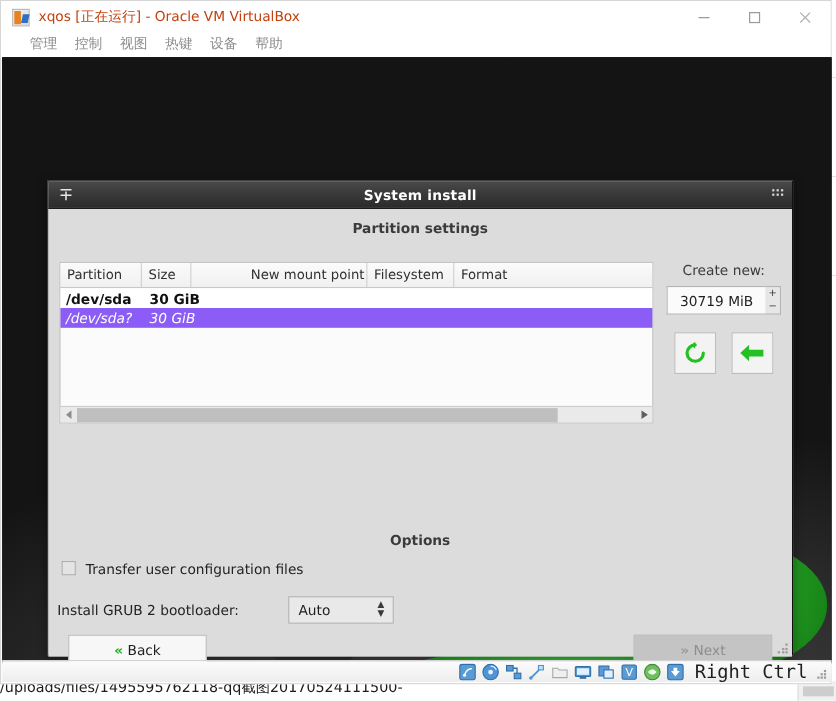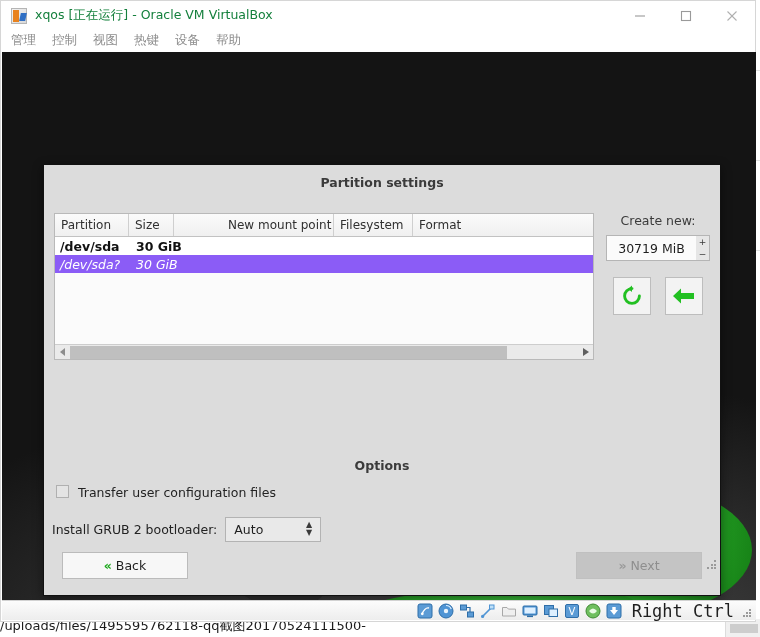--- a/index.html
+++ b/index.html
@@ -73,36 +73,36 @@
   }
   #vbox-appicon::before {
     content: ""; position: absolute; left: 1px; top: 1px; width: 6px; height: 12px;
     background: #e8821e;
   }
   #vbox-appicon::after {
     content: ""; position: absolute; left: 8px; top: 4px; width: 6px; height: 8px;
     background: #2f6fc4; transform: skewX(-12deg);
   }
   #vbox-title-text {
-    font-size: 12.5px; color: #15803d; white-space: nowrap;
+    font-size: 12.5px; color: #c2410c; white-space: nowrap;
     font-family: "DejaVu Sans", "Liberation Sans", sans-serif;
   }
   .winbtn {
     position: absolute; top: 0; width: 46px; height: 29px;
     display: flex; align-items: center; justify-content: center;
   }
   .winbtn svg { display: block; }
   #btn-min  { right: 92px; }
   #btn-max  { right: 46px; }
   #btn-close{ right: 0px; }
 
   
   #vbox-menubar {
     height: 21px; background: #ffffff;
-    display: flex; align-items: center; padding-left: 10px;
+    display: flex; align-items: center; padding-left: 26px;
     font-size: 12.5px; color: #8c8c8c;
     font-family: Liberation Mono, monospace;
   }
   #vbox-menubar .menu-item { margin-right: 16px; white-space: nowrap; }
 
   
   #vm-screen {
     position: absolute; left: 1px; top: 51px; width: 754px; height: 551px;
     background: #0b0b0b;
     overflow: hidden;
@@ -252,21 +252,21 @@
     display: flex; align-items: flex-start;
   }
   #transfer-checkbox {
     width: 13px; height: 13px; background: #e4e4e4;
     border: 1px solid #b0b0b0; box-sizing: border-box; margin-right: 9px;
   }
   #transfer-label { font-size: 12.5px; color: #232323; }
 
   #grub-row {
     position: absolute; left: 8px; top: 352px;
-    display: flex; align-items: center;
+    display: flex; align-items: center; gap: 37px;
   }
   #grub-label { font-size: 12.5px; color: #232323; margin-right: 8px; }
   #grub-select {
     width: 96px; height: 25px; background: #e9e9e9;
     border: 1px solid #b3b3b3; box-sizing: border-box;
     display: flex; align-items: center; position: relative;
   }
   #grub-select-value { font-size: 12.5px; color: #1f1f1f; padding-left: 8px; }
   #grub-arrows {
     position: absolute; right: 8px; top: 3px; display: flex;
@@ -361,20 +361,36 @@
 
   <div id="vm-screen">
     <div id="vm-desktop-bg"></div>
     <div id="leaf-blob"></div>
     <div id="leaf-sweep"></div>
 
     <div id="leaf-notch"></div>
 
     <div id="install-dialog">
 
+      <div id="dlg-titlebar">
+        <svg id="dlg-menu-icon" viewBox="0 0 16 16">
+          <line x1="3" y1="3.5" x2="13" y2="3.5" stroke="#e8e8e8" stroke-width="1.4"></line>
+          <line x1="3" y1="8.5" x2="13" y2="8.5" stroke="#e8e8e8" stroke-width="1.4"></line>
+          <line x1="8" y1="5" x2="8" y2="13" stroke="#e8e8e8" stroke-width="1.4"></line>
+        </svg>
+        <div id="dlg-title-text">System install</div>
+        <div id="dlg-grip-icon">
+          <span class="gripdot" style="left:0;top:0;"></span>
+          <span class="gripdot" style="left:4px;top:0;"></span>
+          <span class="gripdot" style="left:8px;top:0;"></span>
+          <span class="gripdot" style="left:0;top:4px;"></span>
+          <span class="gripdot" style="left:4px;top:4px;"></span>
+          <span class="gripdot" style="left:8px;top:4px;"></span>
+        </div>
+      </div>
 
       <div id="dlg-body">
 
         <div id="partition-settings-head" class="section-head">Partition settings</div>
 
         <div id="partition-table-wrap">
           <div id="table-header">
             <div class="th" style="width:74px;">Partition</div>
             <div class="th" style="width:45px;">Size</div>
             <div class="th" style="width:48px;margin-top:31px;">Label</div>

